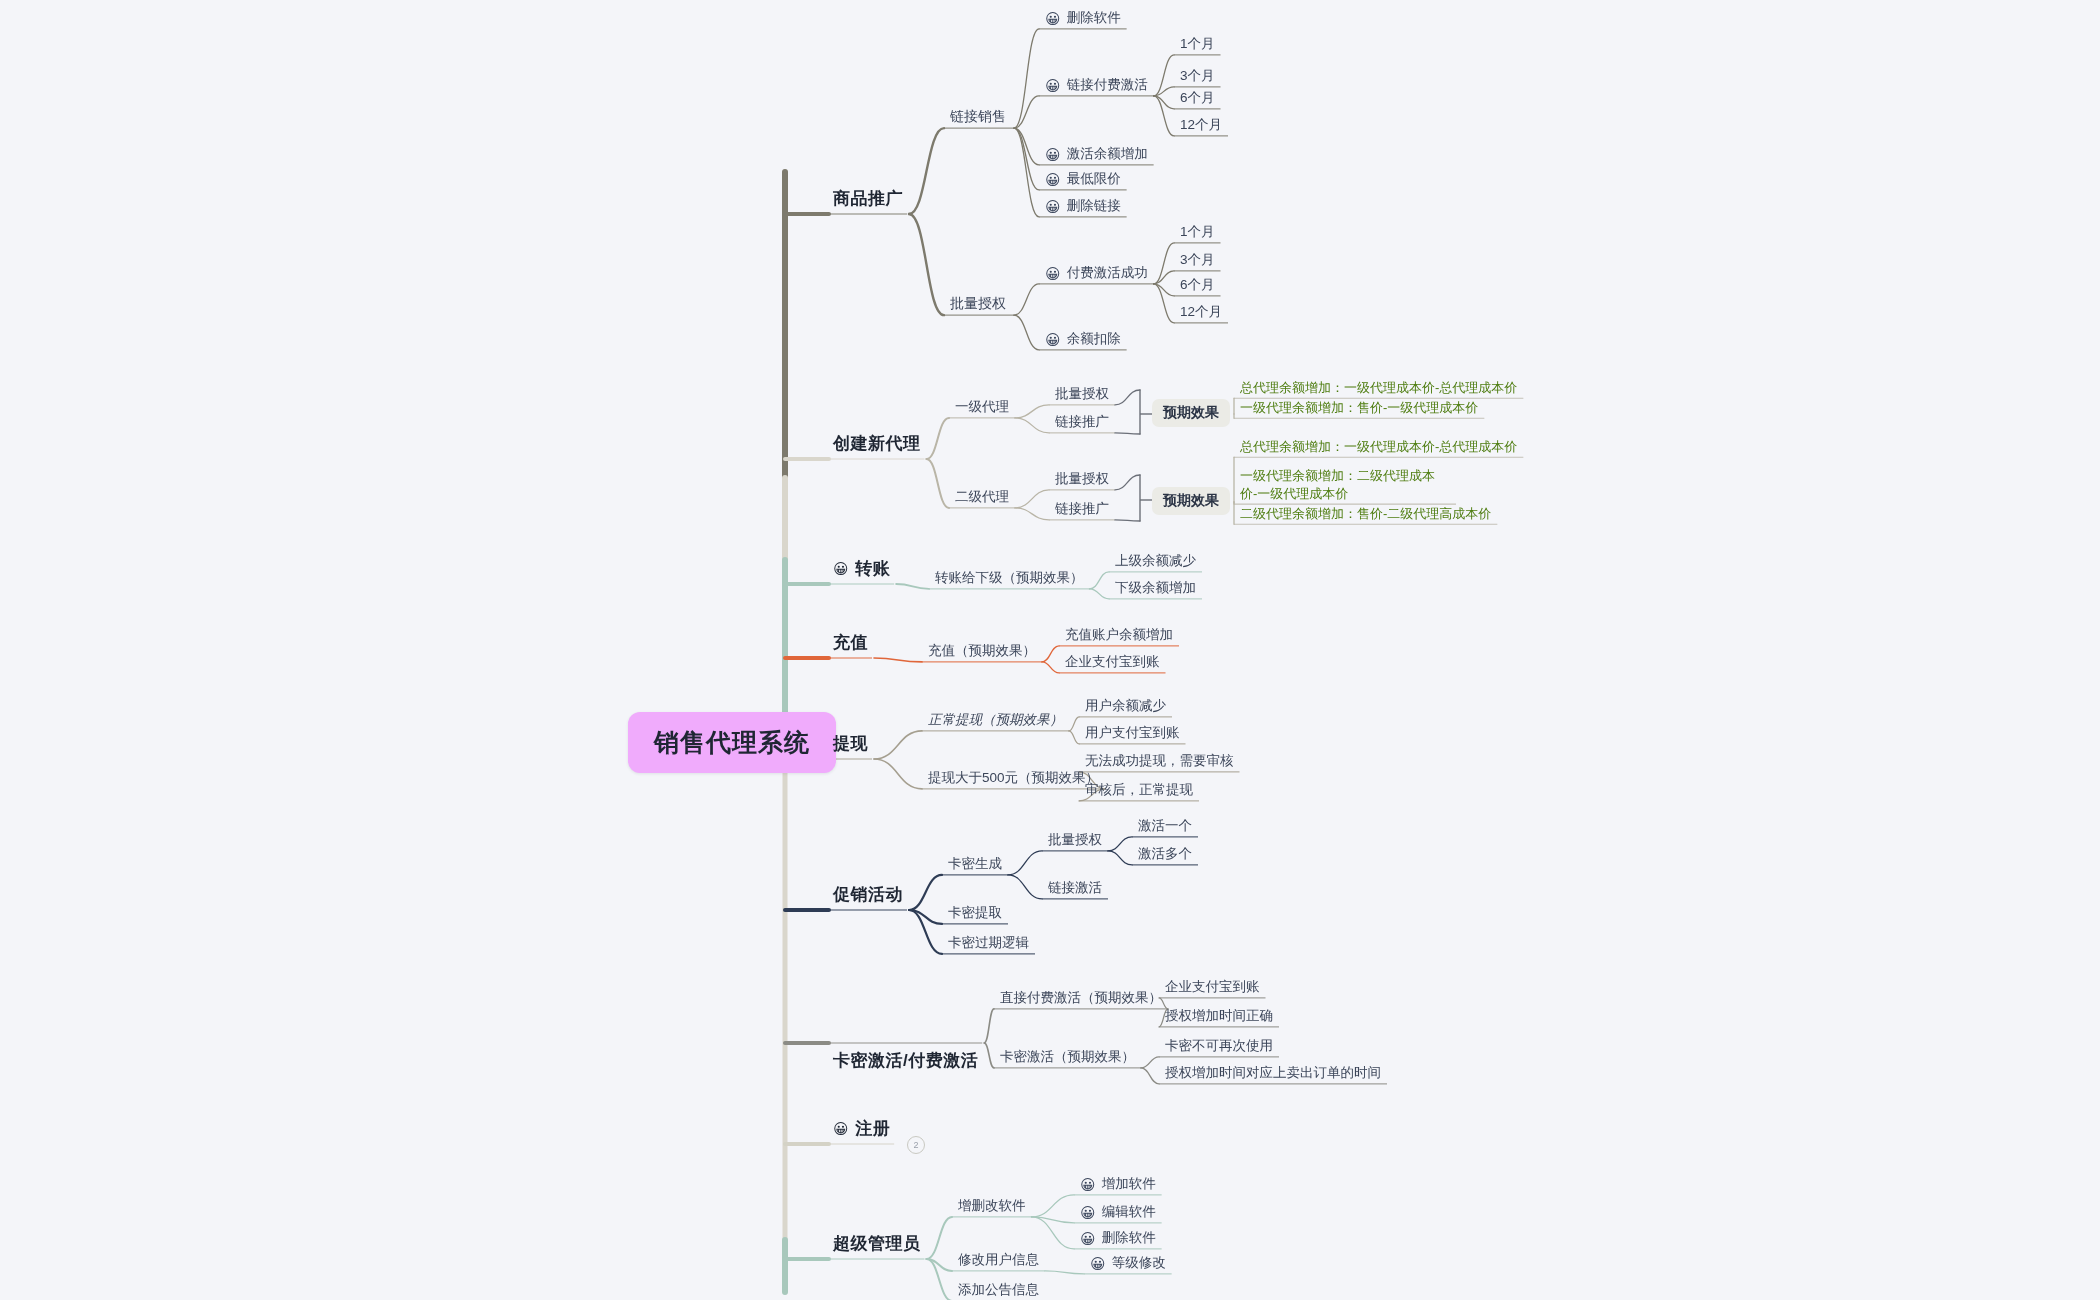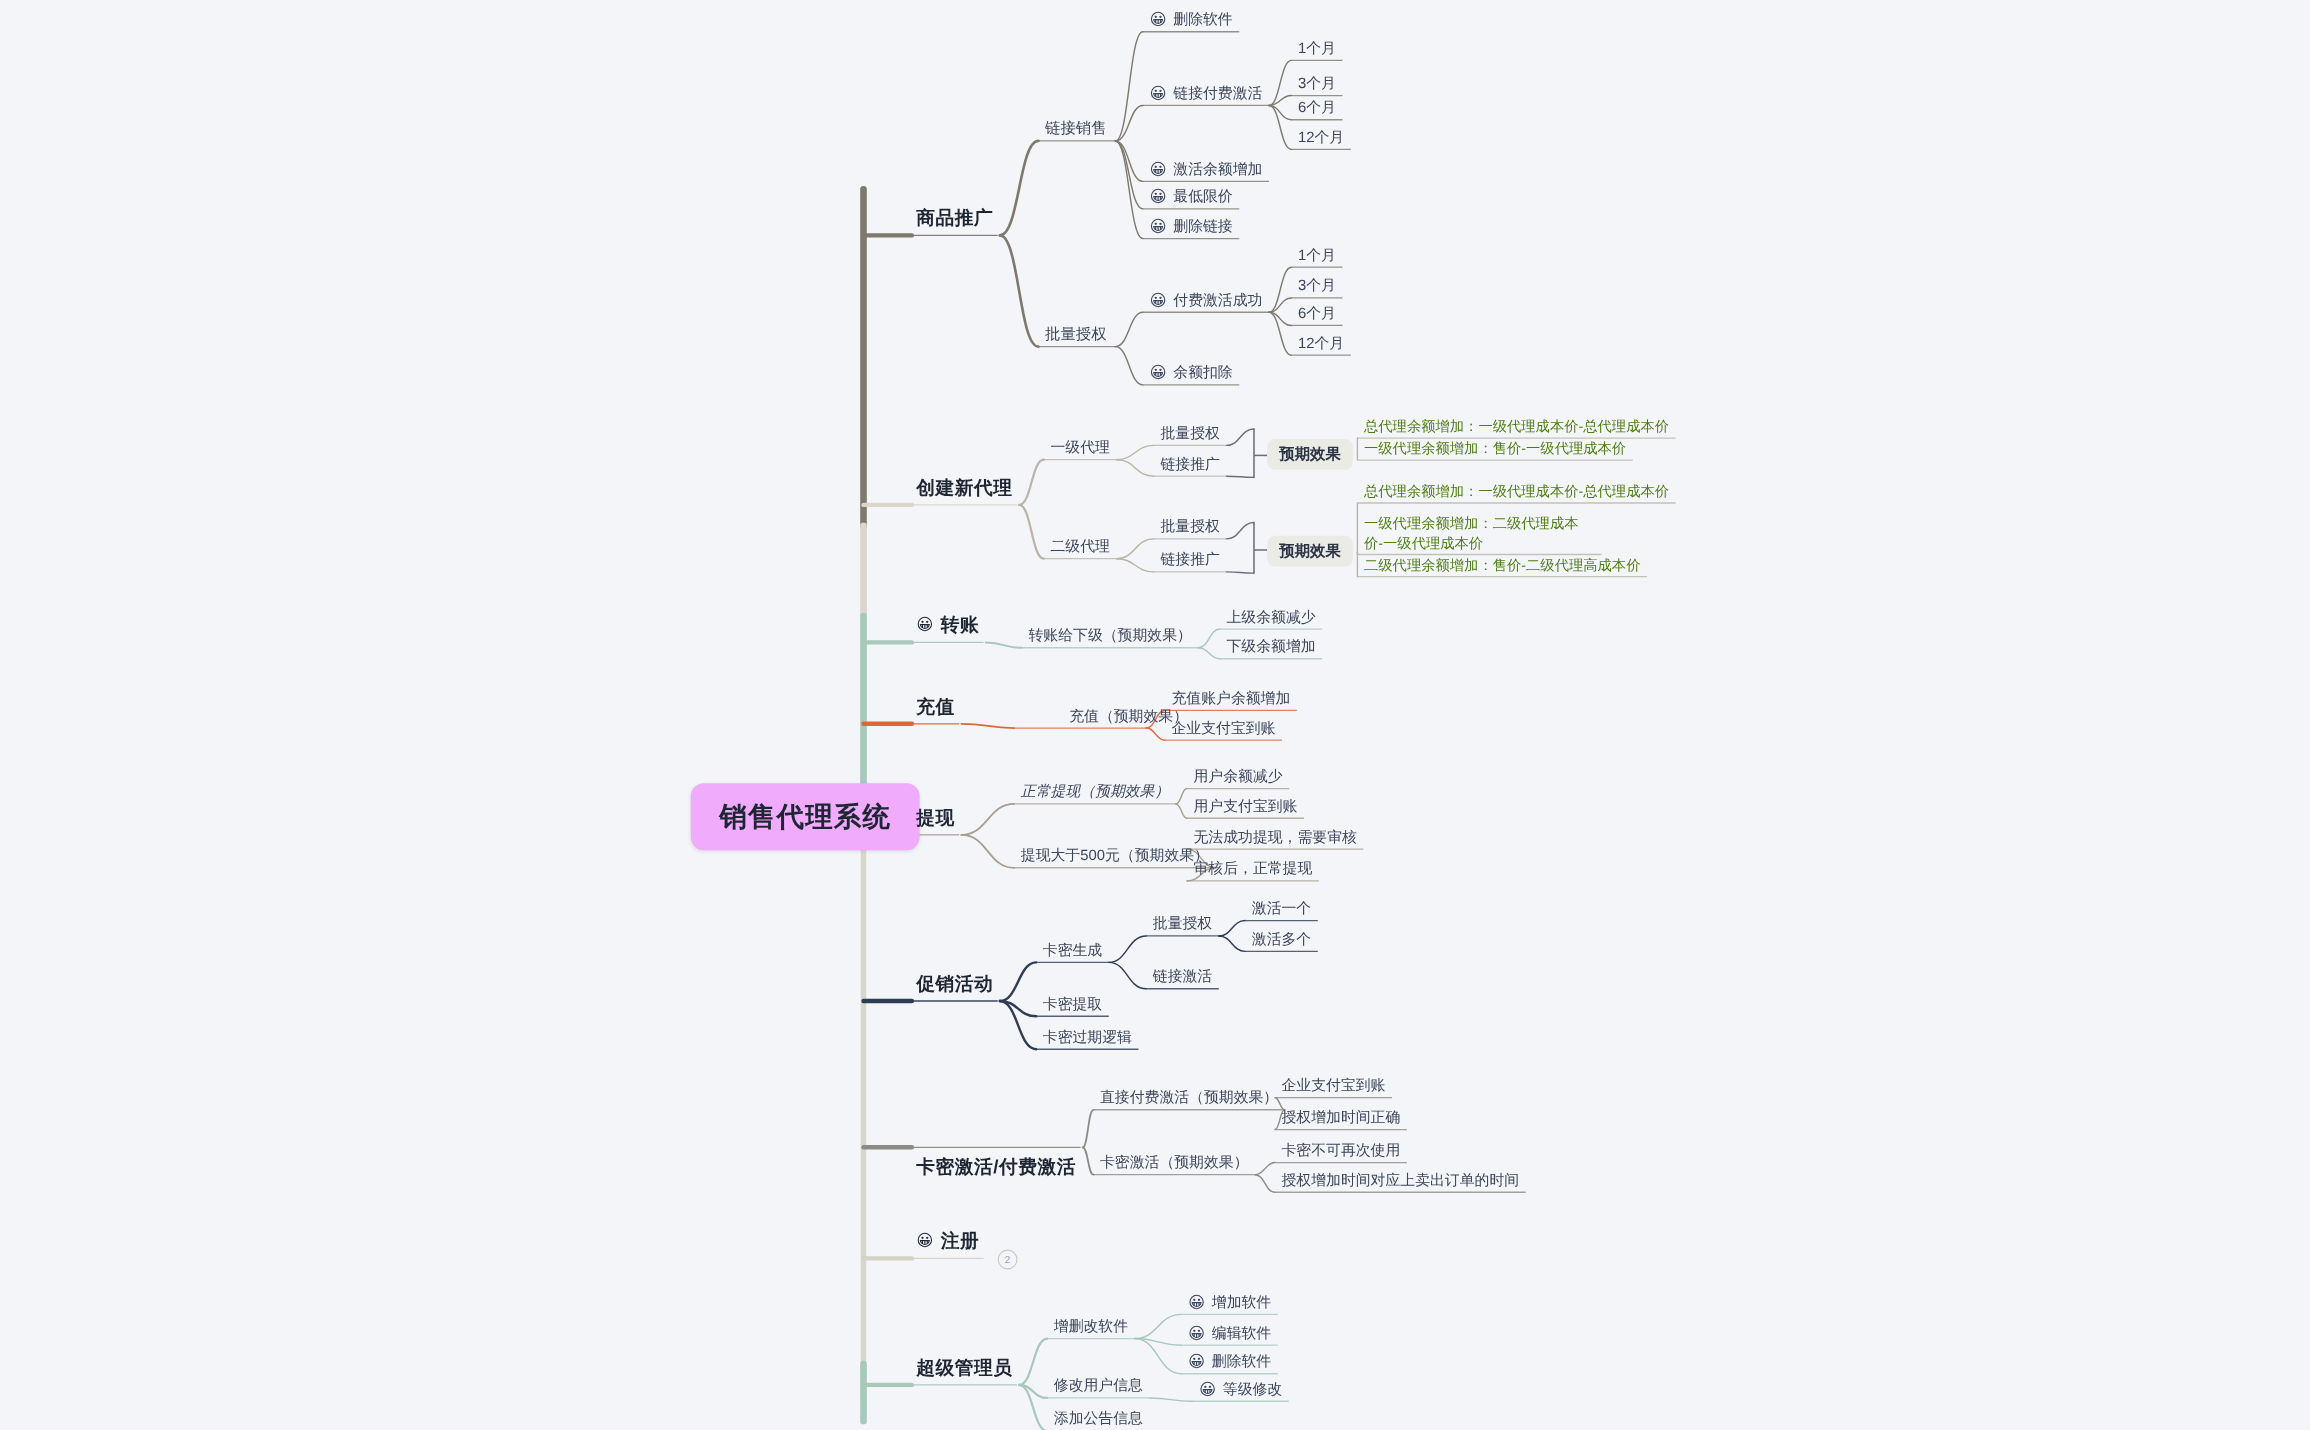--- a/index.html
+++ b/index.html
@@ -372,21 +372,21 @@
     </div>
     <div class="node l3" style="left: 935px; top: 570px;">
       <span>转账给下级（预期效果）</span>
     </div>
     <div class="node l3" style="left: 1115px; top: 553px;">
       <span>上级余额减少</span>
     </div>
     <div class="node l3" style="left: 1115px; top: 580px;">
       <span>下级余额增加</span>
     </div>
-    <div class="node l3" style="left: 928px; top: 643px; margin-left: 44px;">
+    <div class="node l3" style="left: 928px; top: 643px;">
       <span>充值（预期效果）</span>
     </div>
     <div class="node l3" style="left: 1065px; top: 627px;">
       <span>充值账户余额增加</span>
     </div>
     <div class="node l3" style="left: 1065px; top: 654px;">
       <span>企业支付宝到账</span>
     </div>
     <div class="node l3" style="left: 928px; top: 712px; font-style: italic;">
       <span>正常提现（预期效果）</span>

